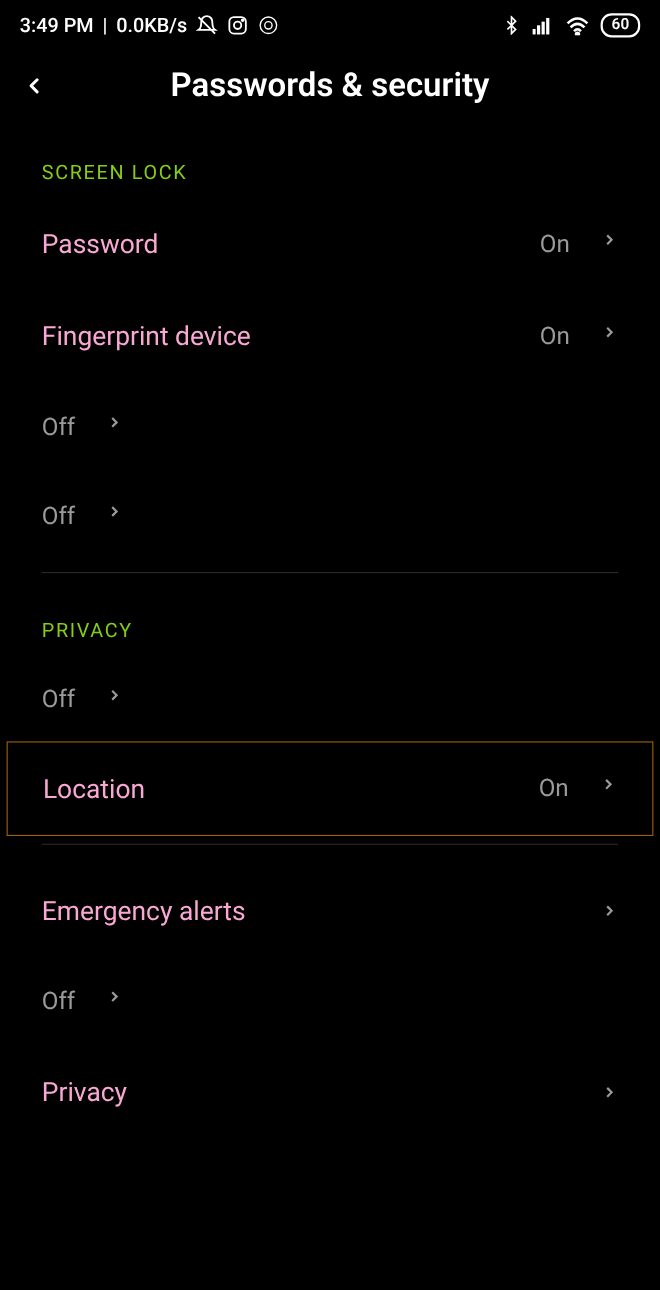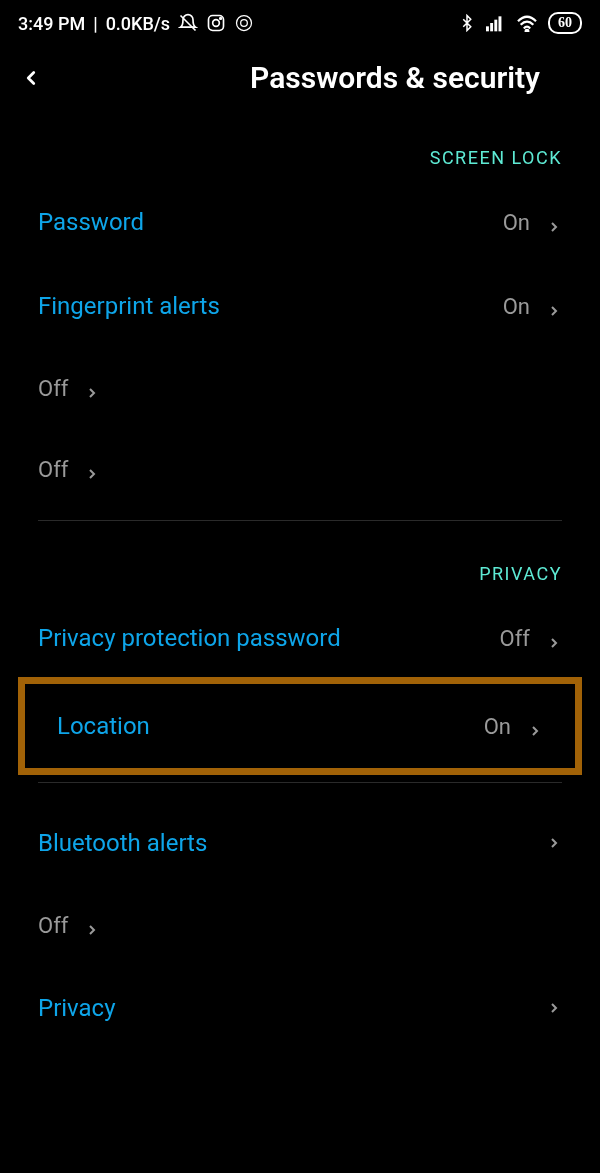--- a/index.html
+++ b/index.html
@@ -38,81 +38,78 @@
       display: inline-flex;
       align-items: center;
     }
     .battery {
       border: 2px solid #fff;
       border-radius: 10px;
       padding: 0 8px;
       font-size: 14px;
       height: 22px;
       display: flex;
-      align-items: center;
       font-weight: 600;
-      font-family: Liberation Serif, serif;
     }
     .header {
       display: flex;
       align-items: center;
       padding: 18px 20px 28px 20px;
     }
     .back-btn {
       width: 40px;
       display: flex;
       align-items: center;
     }
     .title {
       flex: 1;
-      text-align: right;
+      text-align: center;
       font-size: 30px;
       font-weight: 600;
       margin-right: 40px;
     }
     .section-header {
-      color: #5eead4;
+      color: #84cc16;
       font-size: 18px;
       letter-spacing: 1.5px;
       padding: 24px 38px 12px 38px;
       text-transform: uppercase;
-      text-align: right;
     }
     .row {
       display: flex;
       align-items: center;
       justify-content: space-between;
       padding: 28px 38px;
     }
     .row-label {
       font-size: 24px;
-      color: #0ea5e9;
+      color: #f9a8d4;
     }
     .row-right {
       display: flex;
-      align-items: flex-end;
-      gap: 16px;
+      align-items: flex-start;
+      gap: 28px;
     }
     .row-value {
       font-size: 22px;
       color: #9a9a9a;
     }
     .chevron {
       color: #9a9a9a;
       display: flex;
       align-items: center;
     }
     .divider {
       height: 1px;
       background: #2a2a2a;
       margin: 10px 38px 18px 38px;
     }
     .highlight {
-      border: 7px solid #a16207;
-      margin: -3px 18px;
+      border: 1px solid #a16207;
+      margin: -3px 6px;
       padding: 28px 32px 28px 32px;
     }
   </style>
 </head>
 <body>
 
 <div class="status-bar">
   <div class="status-left">
     <span>3:49 PM</span>
     <span>|</span>
@@ -182,21 +179,21 @@
     <span class="row-value">On</span>
     <span class="chevron">
       <svg width="16" height="16" viewBox="0 0 24 24" fill="none" stroke="#9a9a9a" stroke-width="3">
           <polyline points="9 18 15 12 9 6"></polyline>
         </svg>
     </span>
   </div>
 </div>
 
 <div class="row">
-  <div class="row-label">Fingerprint alerts</div>
+  <div class="row-label">Fingerprint device</div>
   <div class="row-right">
     <span class="row-value">On</span>
     <span class="chevron">
       <svg width="16" height="16" viewBox="0 0 24 24" fill="none" stroke="#9a9a9a" stroke-width="3">
           <polyline points="9 18 15 12 9 6"></polyline>
         </svg>
     </span>
   </div>
 </div>
 
@@ -220,21 +217,20 @@
         </svg>
     </span>
   </div>
 </div>
 
 <div class="divider"></div>
 
 <div class="section-header">PRIVACY</div>
 
 <div class="row">
-  <div class="row-label">Privacy protection password</div>
   <div class="row-right">
     <span class="row-value">Off</span>
     <span class="chevron">
       <svg width="16" height="16" viewBox="0 0 24 24" fill="none" stroke="#9a9a9a" stroke-width="3">
           <polyline points="9 18 15 12 9 6"></polyline>
         </svg>
     </span>
   </div>
 </div>
 
@@ -246,21 +242,21 @@
       <svg width="16" height="16" viewBox="0 0 24 24" fill="none" stroke="#9a9a9a" stroke-width="3">
           <polyline points="9 18 15 12 9 6"></polyline>
         </svg>
     </span>
   </div>
 </div>
 
 <div class="divider"></div>
 
 <div class="row">
-  <div class="row-label">Bluetooth alerts</div>
+  <div class="row-label">Emergency alerts</div>
   <div class="row-right">
     <span class="chevron">
       <svg width="16" height="16" viewBox="0 0 24 24" fill="none" stroke="#9a9a9a" stroke-width="3">
           <polyline points="9 18 15 12 9 6"></polyline>
         </svg>
     </span>
   </div>
 </div>
 
 <div class="row">

